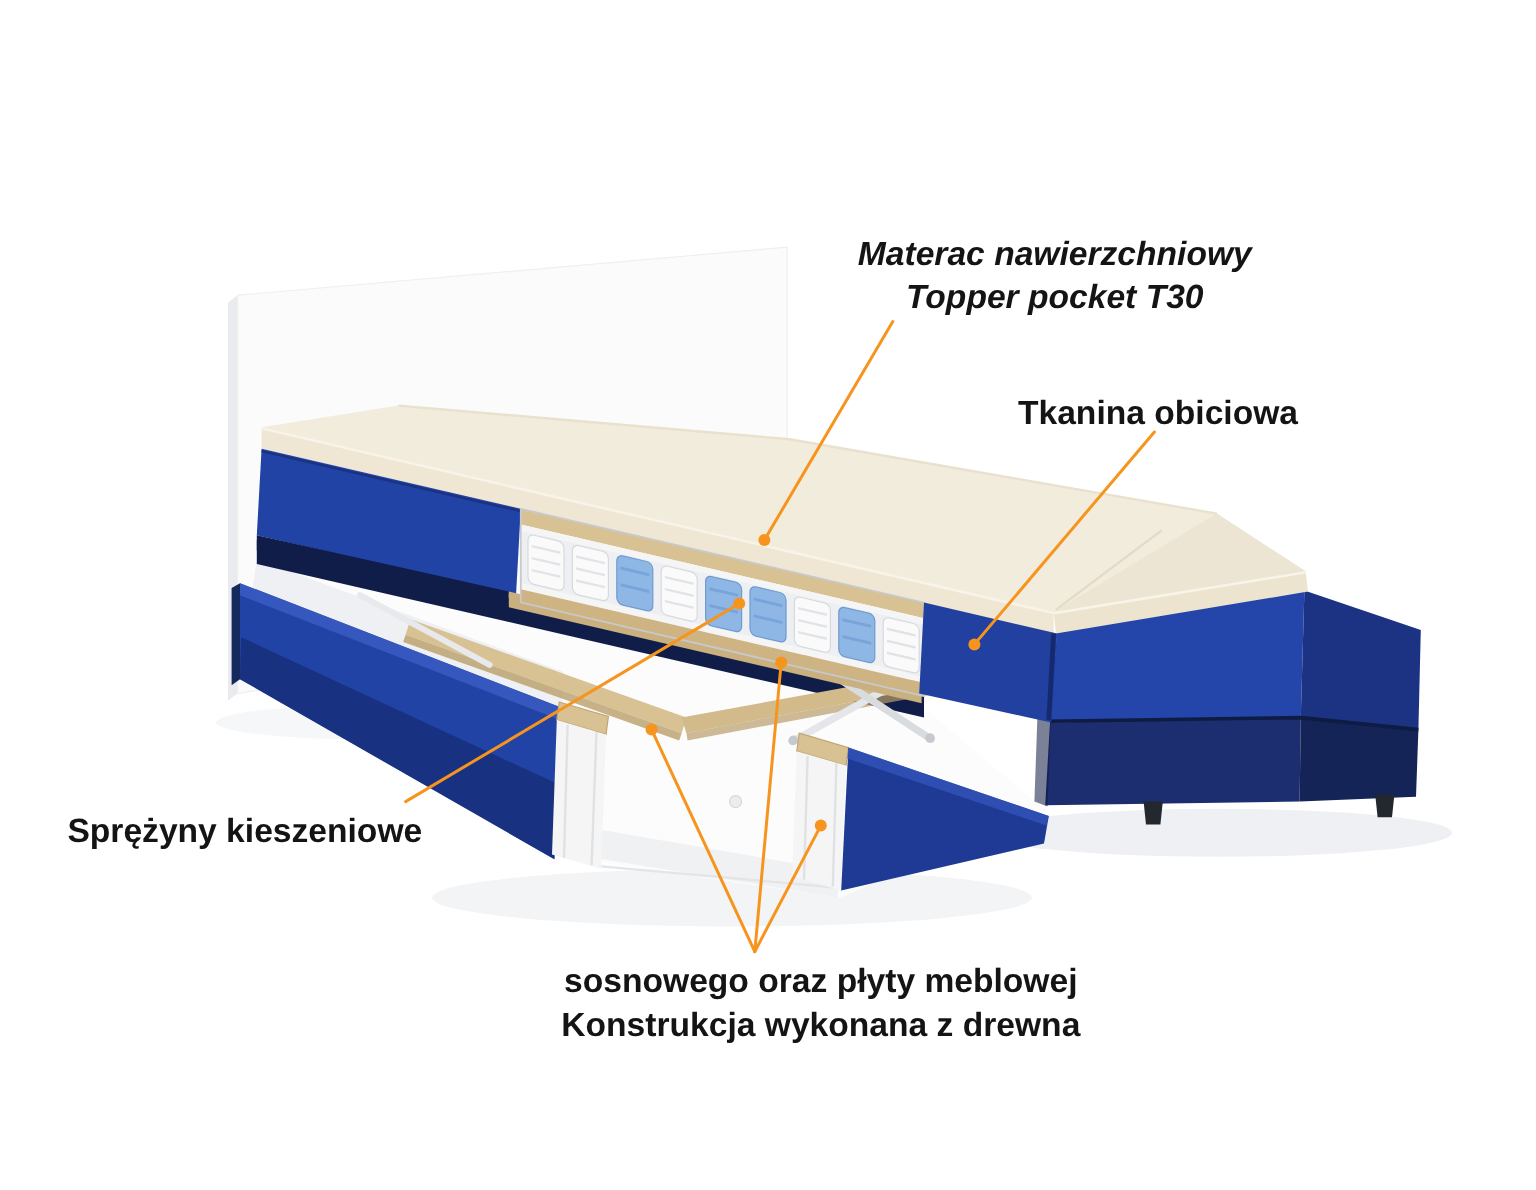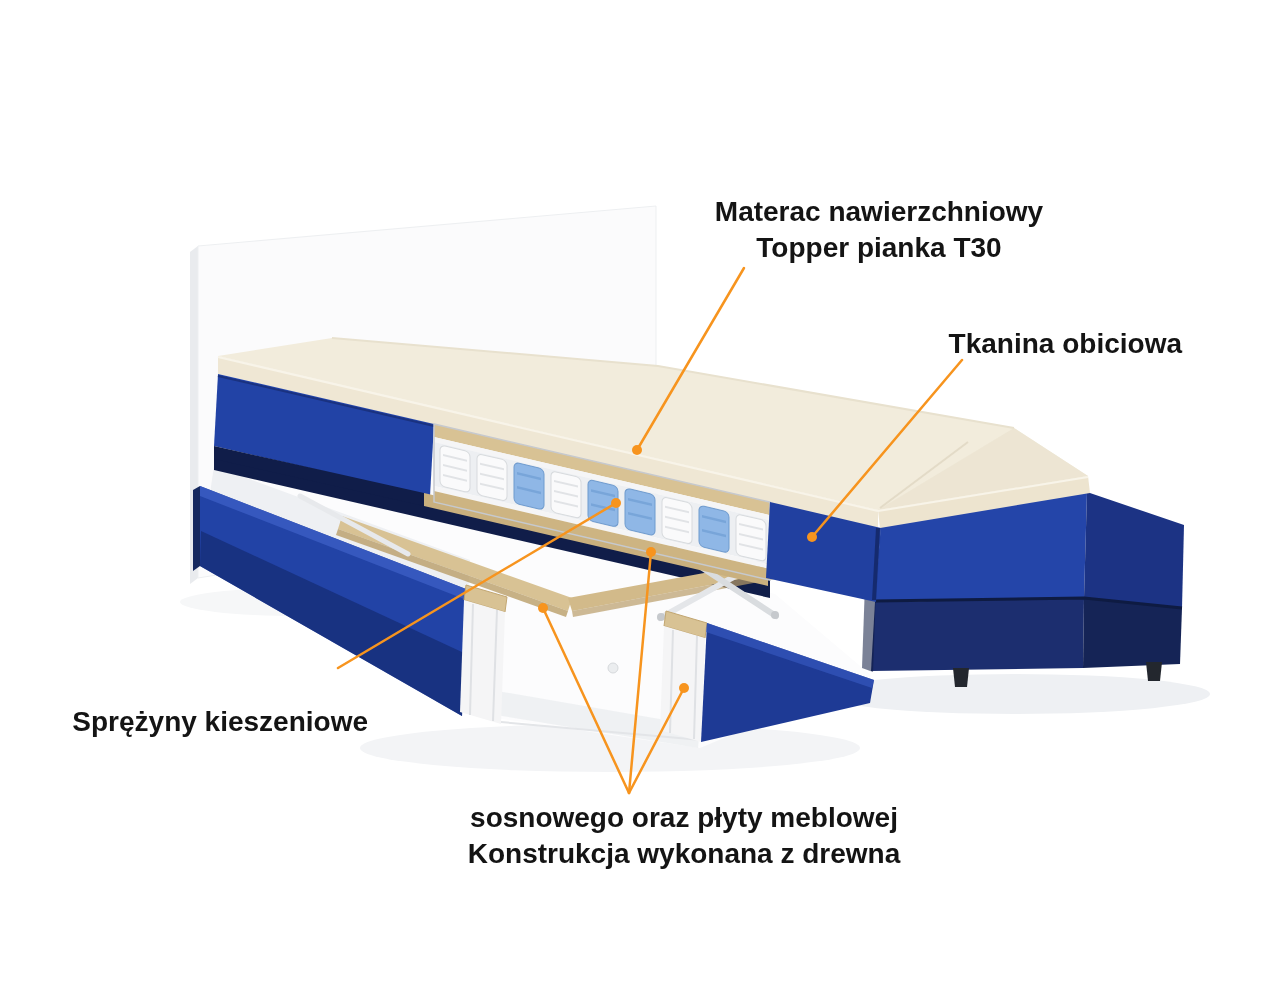--- a/index.html
+++ b/index.html
@@ -7,23 +7,23 @@
     --bed-blue:#2243A6; --bed-blue-dark:#1C2E6F;
     --topper-cream:#F2ECDC; --topper-cream-side:#EFE7D4;
     --wood:#D8C294; --wood-dark:#C9B07E;
     --spring-blue:#8FB7E6; --headboard:#FBFBFC; --background:#FFFFFF;
   }
   html,body{margin:0;padding:0;}
   body{width:1280px;height:992px;background:var(--background);font-family:"Liberation Sans",sans-serif;}
   .stage{position:relative;width:1280px;height:992px;overflow:hidden;background:var(--background);}
   .stage svg{position:absolute;left:0;top:0;}
   .ann{position:absolute;font-weight:700;font-size:28px;line-height:36px;color:var(--text);}
-  #ann-topper{left:664px;top:194px;width:430px;text-align:center;}
-  #ann-fabric{left:852px;top:326px;width:330px;text-align:right;}
-  #ann-springs{left:40px;top:704px;width:328px;text-align:right;}
+  #ann-topper{left:664px;top:194px;width:430px;text-align:center;font-style:italic;}
+  #ann-fabric{left:800px;top:326px;width:330px;text-align:center;}
+  #ann-springs{left:40px;top:675px;width:328px;text-align:center;}
   #ann-construction{left:414px;top:800px;width:540px;text-align:center;}
   .fill-blue{fill:var(--bed-blue);} .fill-blue-dark{fill:var(--bed-blue-dark);}
   .fill-cream{fill:var(--topper-cream);} .fill-cream-side{fill:var(--topper-cream-side);}
   .fill-wood{fill:var(--wood);} .fill-wood-dark{fill:var(--wood-dark);}
   .fill-spring{fill:var(--spring-blue);} .fill-headboard{fill:var(--headboard);}
   .leader{stroke:var(--accent);stroke-width:2.5;stroke-linecap:round;fill:none;}
   .dot{fill:var(--accent);}
 </style>
 </head>
 <body>
@@ -183,21 +183,21 @@
       <circle class="dot" cx="543" cy="608" r="5"></circle>
       <line class="leader" x1="629" y1="793" x2="651" y2="552"></line>
       <circle class="dot" cx="651" cy="552" r="5"></circle>
       <line class="leader" x1="629" y1="793" x2="684" y2="688"></line>
       <circle class="dot" cx="684" cy="688" r="5"></circle>
     </g>
   </svg>
 
   <div class="ann" id="ann-topper">
     <div>Materac nawierzchniowy</div>
-    <div>Topper pianka T30</div>
+    <div>Topper pocket T30</div>
   </div>
 
   <div class="ann" id="ann-fabric">
     <div>Tkanina obiciowa</div>
   </div>
 
   <div class="ann" id="ann-springs">
     <div>Sprężyny kieszeniowe</div>
   </div>
 

